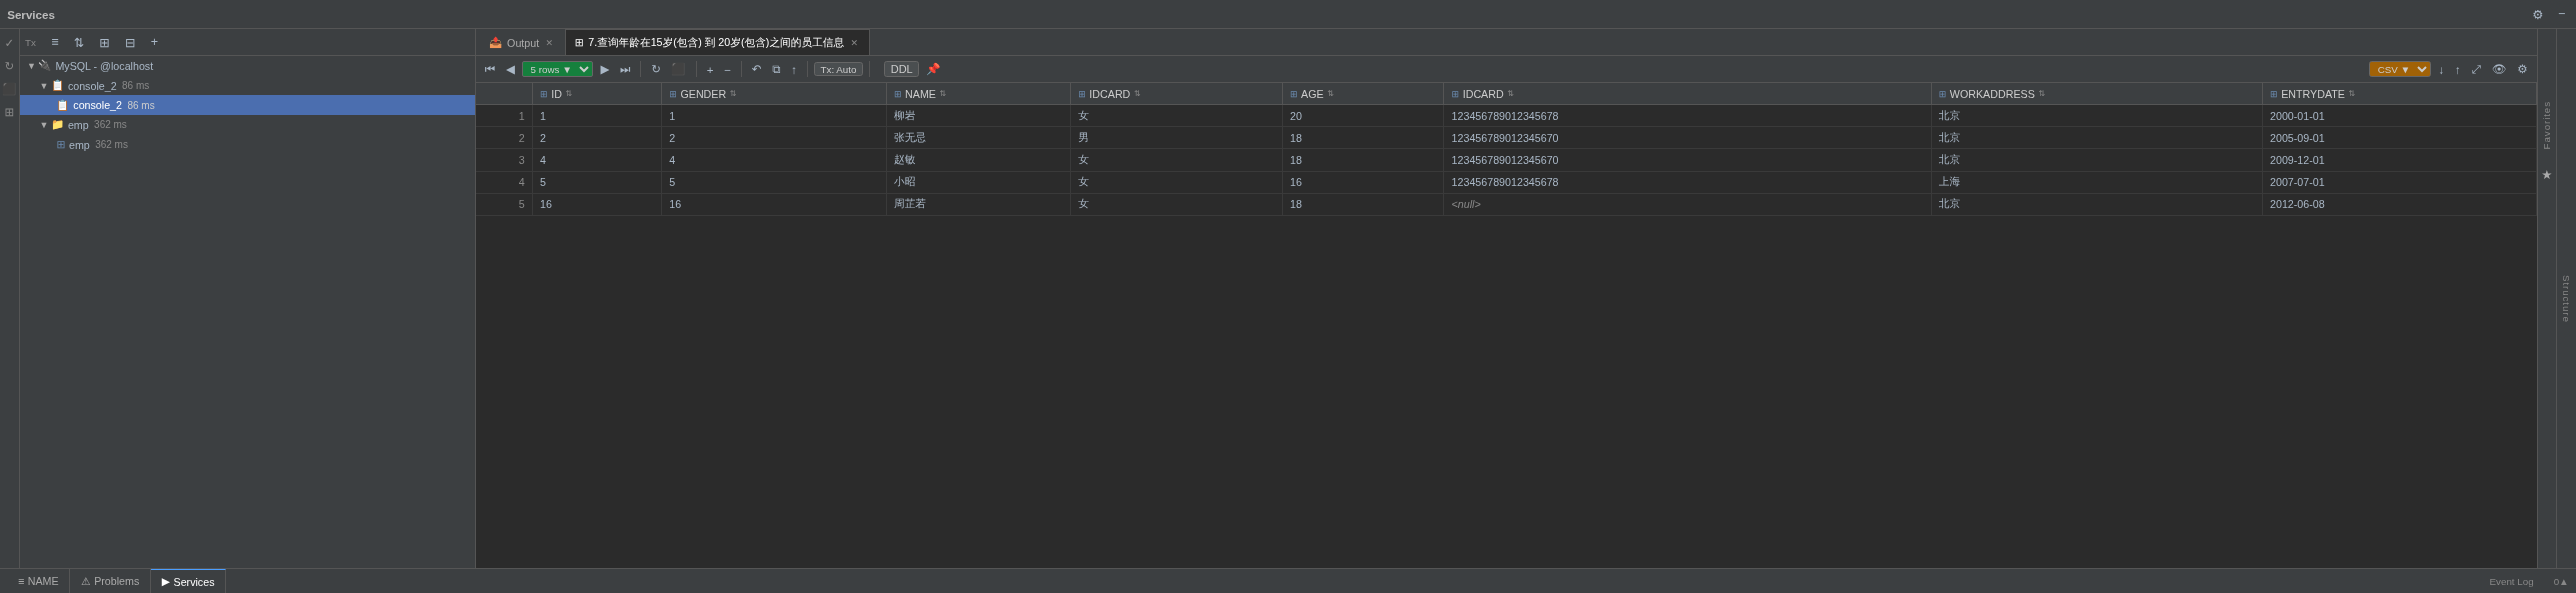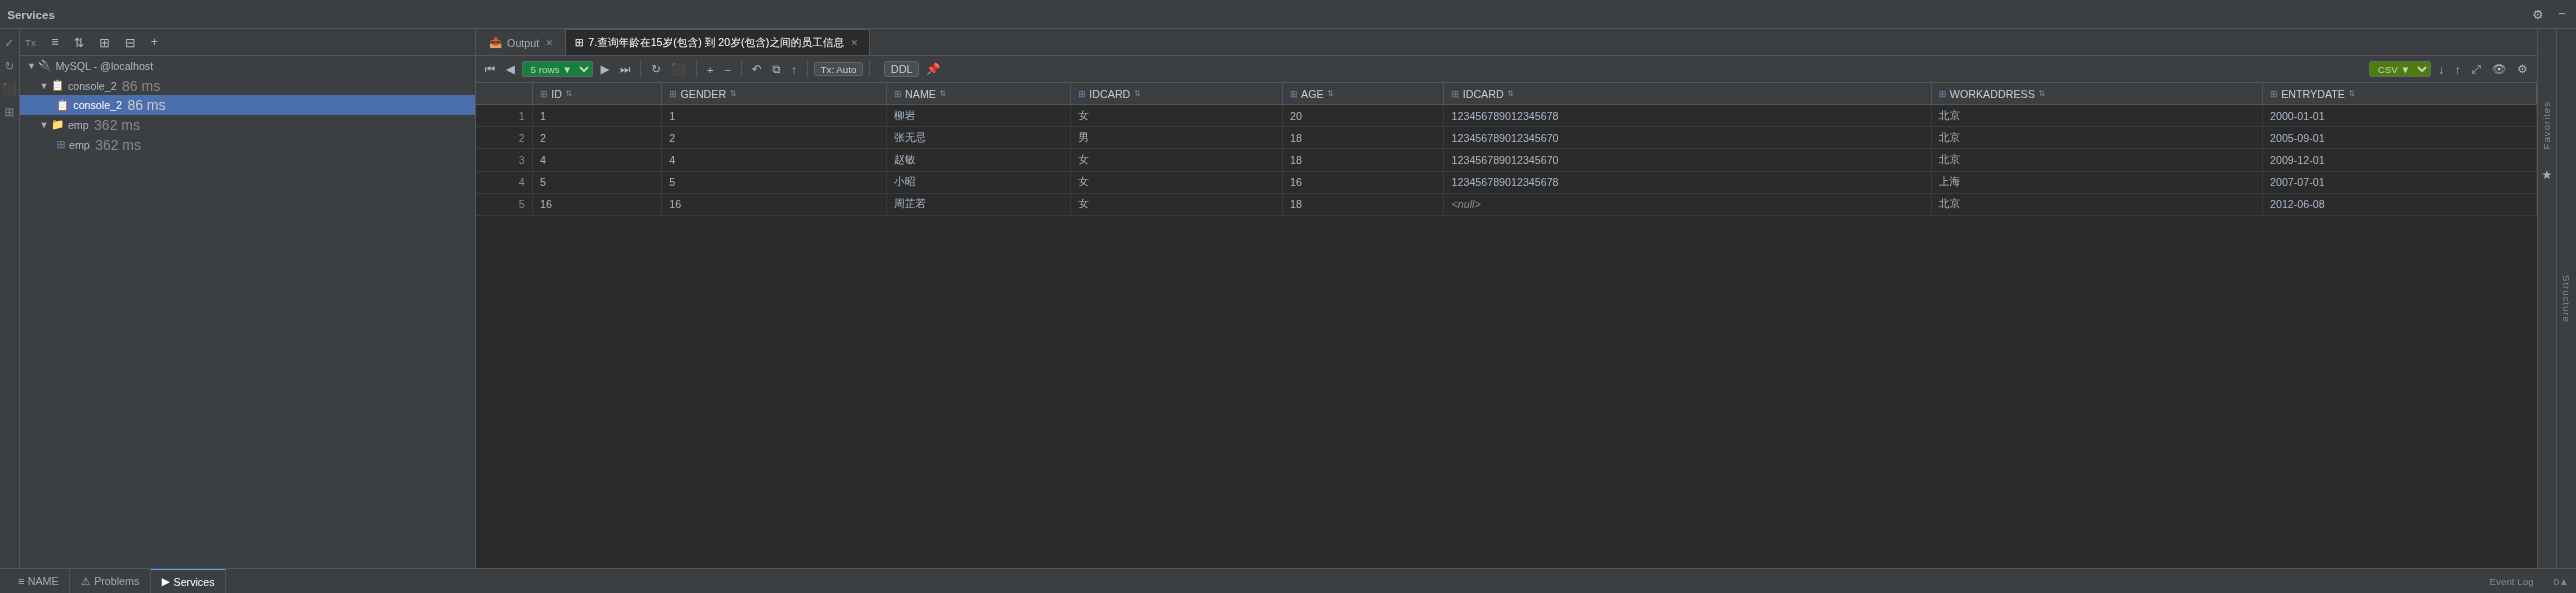--- a/index.html
+++ b/index.html
@@ -99,21 +99,21 @@
       font-size: 9px;
       margin-right: 2.7px;
       color: #aaa;
     }
     .tree-icon {
       margin-right: 3.6px;
       font-size: 10.7px;
     }
     .badge {
       margin-left: 5.4px;
-      font-size: 14px;
+      font-size: 10px;
       color: #888;
     }
 
     
     .right-panel {
       flex: 1;
       display: flex;
       flex-direction: column;
       background: #2b2b2b;
       overflow: hidden;
@@ -204,21 +204,21 @@
       cursor: pointer;
       margin-left: 8px;
     }
     .gt-right {
       margin-left: auto;
       display: flex;
       align-items: center;
       gap: 3.6px;
     }
     .csv-selector {
-      background: #4d7c0f;
+      background: #a16207;
       border: 0.9px solid #666;
       color: #ccc;
       padding: 0.9px 3.6px;
       font-size: 9.8px;
       border-radius: 2.7px;
       cursor: pointer;
     }
 
     
     .data-grid {

